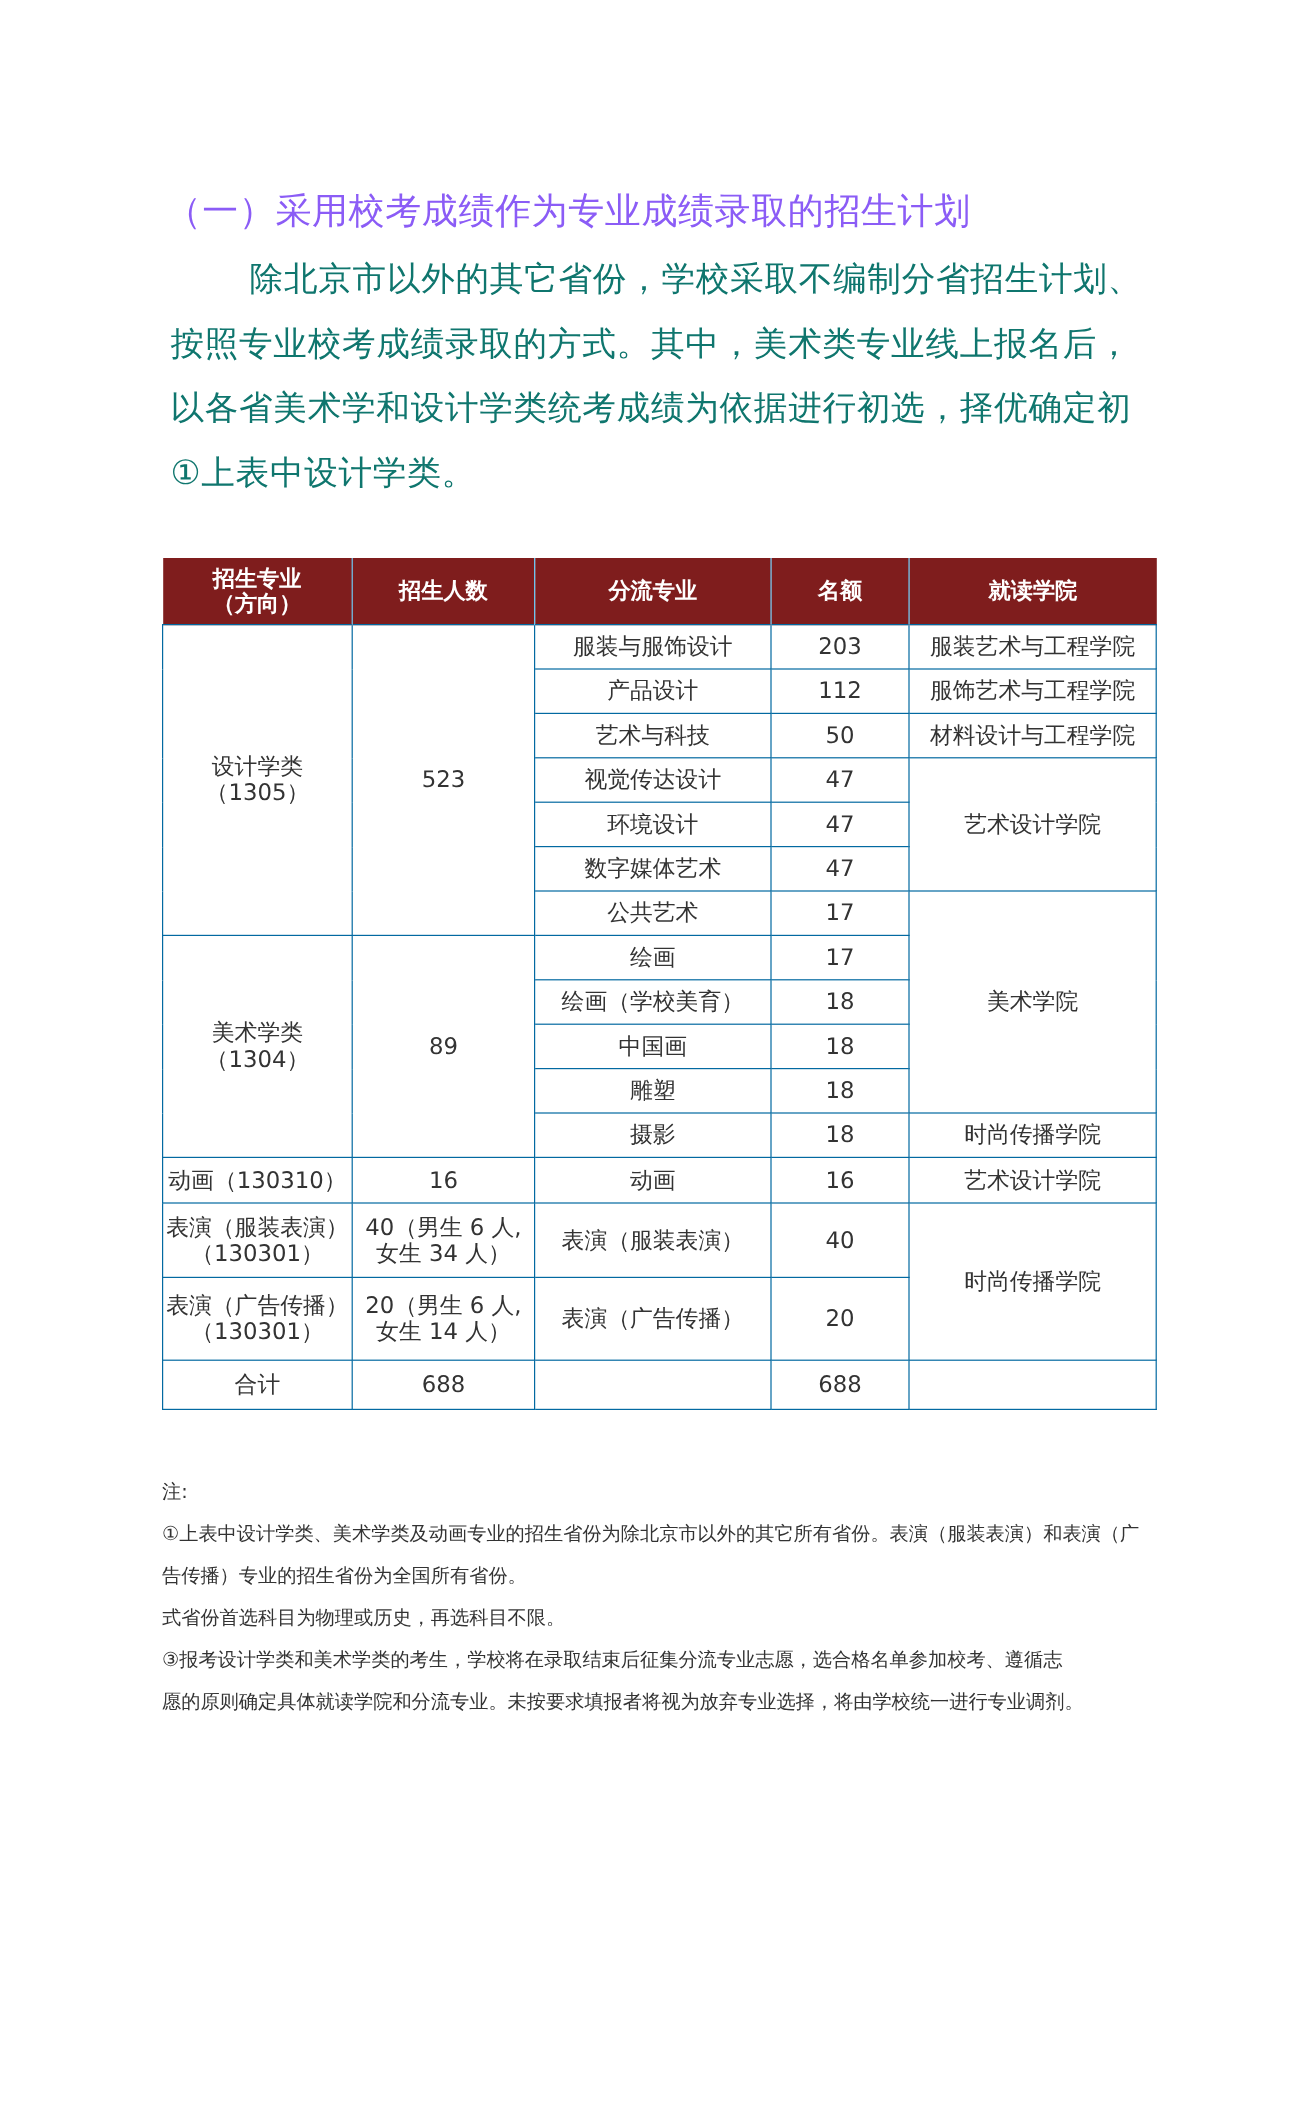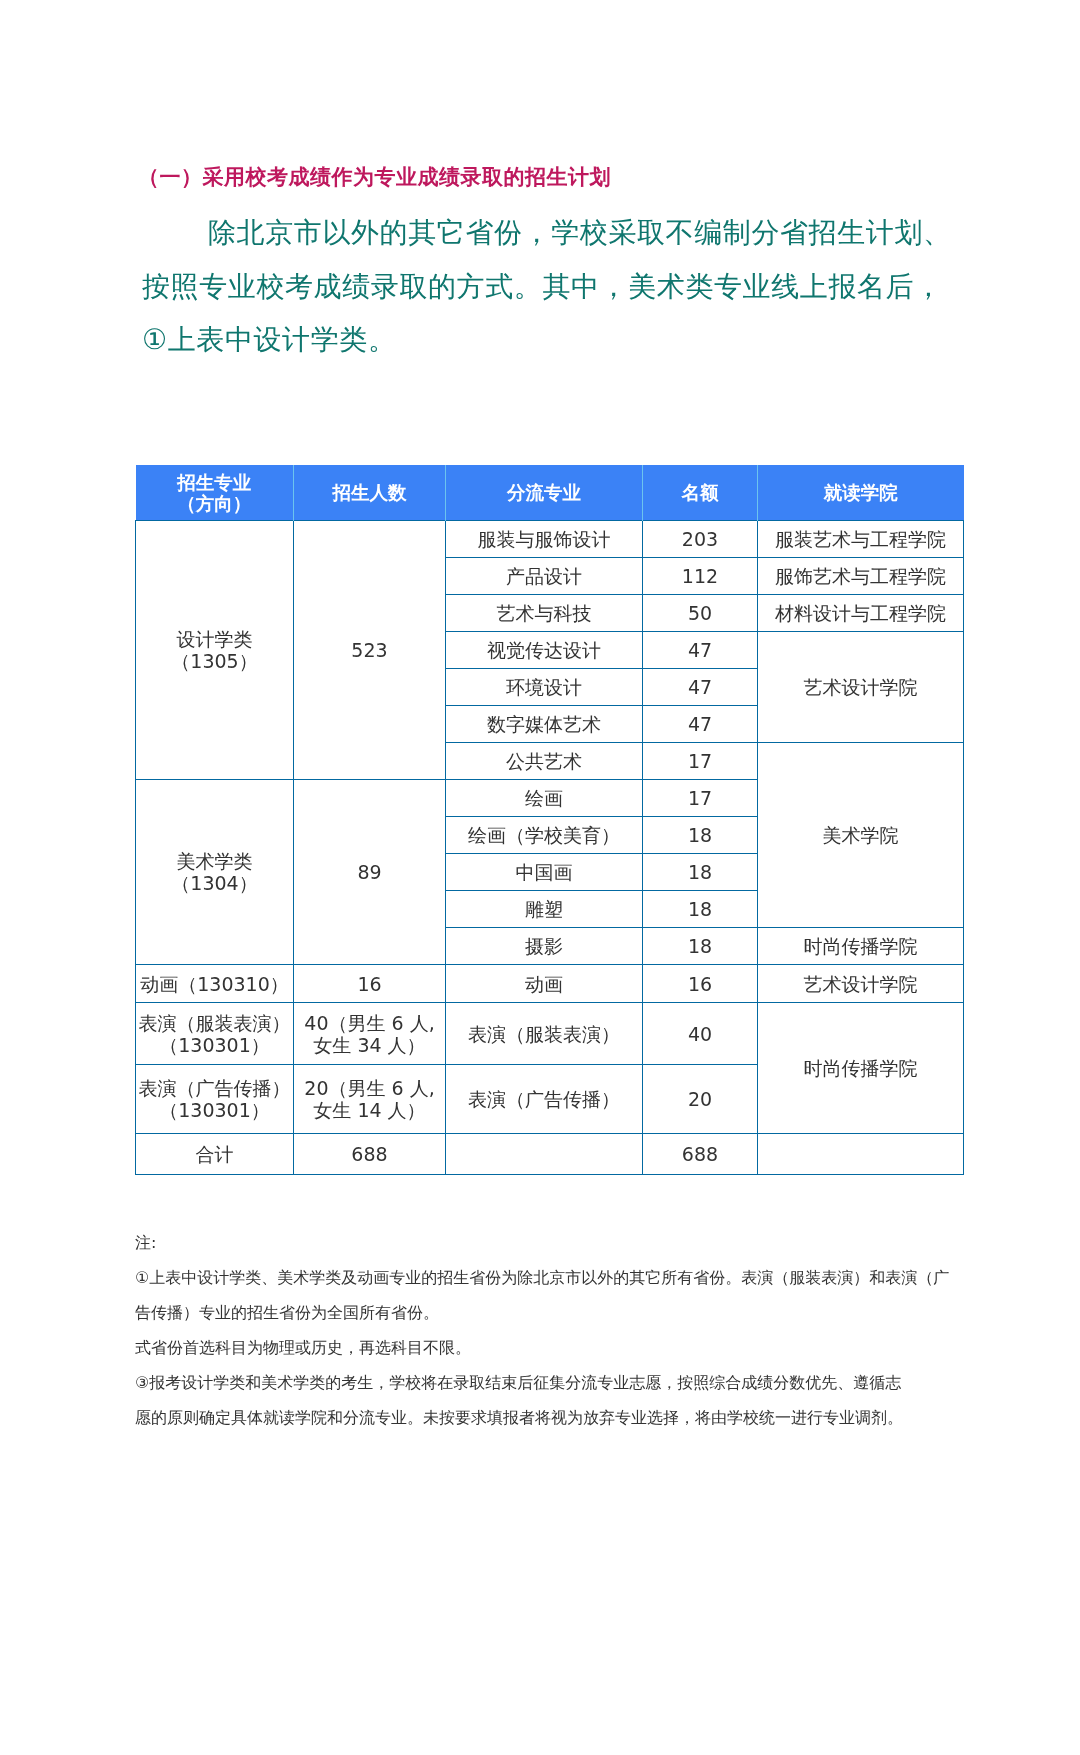--- a/index.html
+++ b/index.html
@@ -3,38 +3,38 @@
   <meta charset="utf-8">
   <style>
     html, body { margin: 0; padding: 0; background: #ffffff; }
     body {
       width: 1080px; height: 1755px; position: relative; overflow: hidden;
       font-family: "DejaVu Sans", "Liberation Sans", sans-serif;
       color: #222222;
     }
     .heading {
       position: absolute; left: 138px; top: 160px;
-      font-size: 21px; font-weight: bold; line-height: 34px;
-      letter-spacing: 0.5px; color: #be185d; white-space: nowrap;
+      font-size: 30px; font-weight: normal; line-height: 34px;
+      letter-spacing: 0.5px; color: #8b5cf6; white-space: nowrap;
     }
     .para {
       position: absolute; left: 142px; top: 206px; width: 820px;
       font-size: 28px; line-height: 53.5px; color: #0f766e;
       letter-spacing: 0.6px;
     }
     .para .line { display: block; white-space: nowrap; }
     .para .line.indent { padding-left: 66px; }
 
     table.plan {
       position: absolute; left: 135px; top: 465px;
       border-collapse: collapse; table-layout: fixed;
       font-size: 19px; color: #333;
     }
     table.plan th {
-      background: #3b82f6; color: #ffffff; font-weight: bold;
+      background: #7f1d1d; color: #ffffff; font-weight: bold;
       font-size: 18.5px; height: 55px; line-height: 21px;
       border-right: 1px solid #6cc4ee; text-align: center; padding: 0;
     }
     table.plan th:last-child { border-right: none; }
     table.plan td {
       border: 1px solid #0369a1; text-align: center; vertical-align: middle;
       padding: 0; line-height: 22px; height: 36px;
     }
     .col1 { width: 158px; } .col2 { width: 152px; } .col3 { width: 197px; }
     .col4 { width: 115px; } .col5 { width: 206px; }
@@ -51,20 +51,21 @@
     .notes .line { display: block; white-space: nowrap; }
   </style>
 </head>
 <body>
 
 <div class="heading">（一）采用校考成绩作为专业成绩录取的招生计划</div>
 
 <div class="para">
   <span class="line indent">除北京市以外的其它省份，学校采取不编制分省招生计划、</span>
   <span class="line">按照专业校考成绩录取的方式。其中，美术类专业线上报名后，</span>
+  <span class="line">以各省美术学和设计学类统考成绩为依据进行初选，择优确定初</span>
   <span class="line">①上表中设计学类。</span>
 </div>
 
 <table class="plan">
   <colgroup>
     <col class="col1">
       <col class="col2">
       <col class="col3">
       <col class="col4">
       <col class="col5">
@@ -186,15 +187,15 @@
       <td></td>
     </tr>
   </tbody>
 </table>
 
 <div class="notes">
   <span class="line">注:</span>
   <span class="line">①上表中设计学类、美术学类及动画专业的招生省份为除北京市以外的其它所有省份。表演（服装表演）和表演（广</span>
   <span class="line">告传播）专业的招生省份为全国所有省份。</span>
   <span class="line">式省份首选科目为物理或历史，再选科目不限。</span>
-  <span class="line">③报考设计学类和美术学类的考生，学校将在录取结束后征集分流专业志愿，按照综合成绩分数优先、遵循志</span>
+  <span class="line">③报考设计学类和美术学类的考生，学校将在录取结束后征集分流专业志愿，选合格名单参加校考、遵循志</span>
   <span class="line">愿的原则确定具体就读学院和分流专业。未按要求填报者将视为放弃专业选择，将由学校统一进行专业调剂。</span>
 </div>
 
 </body></html>

